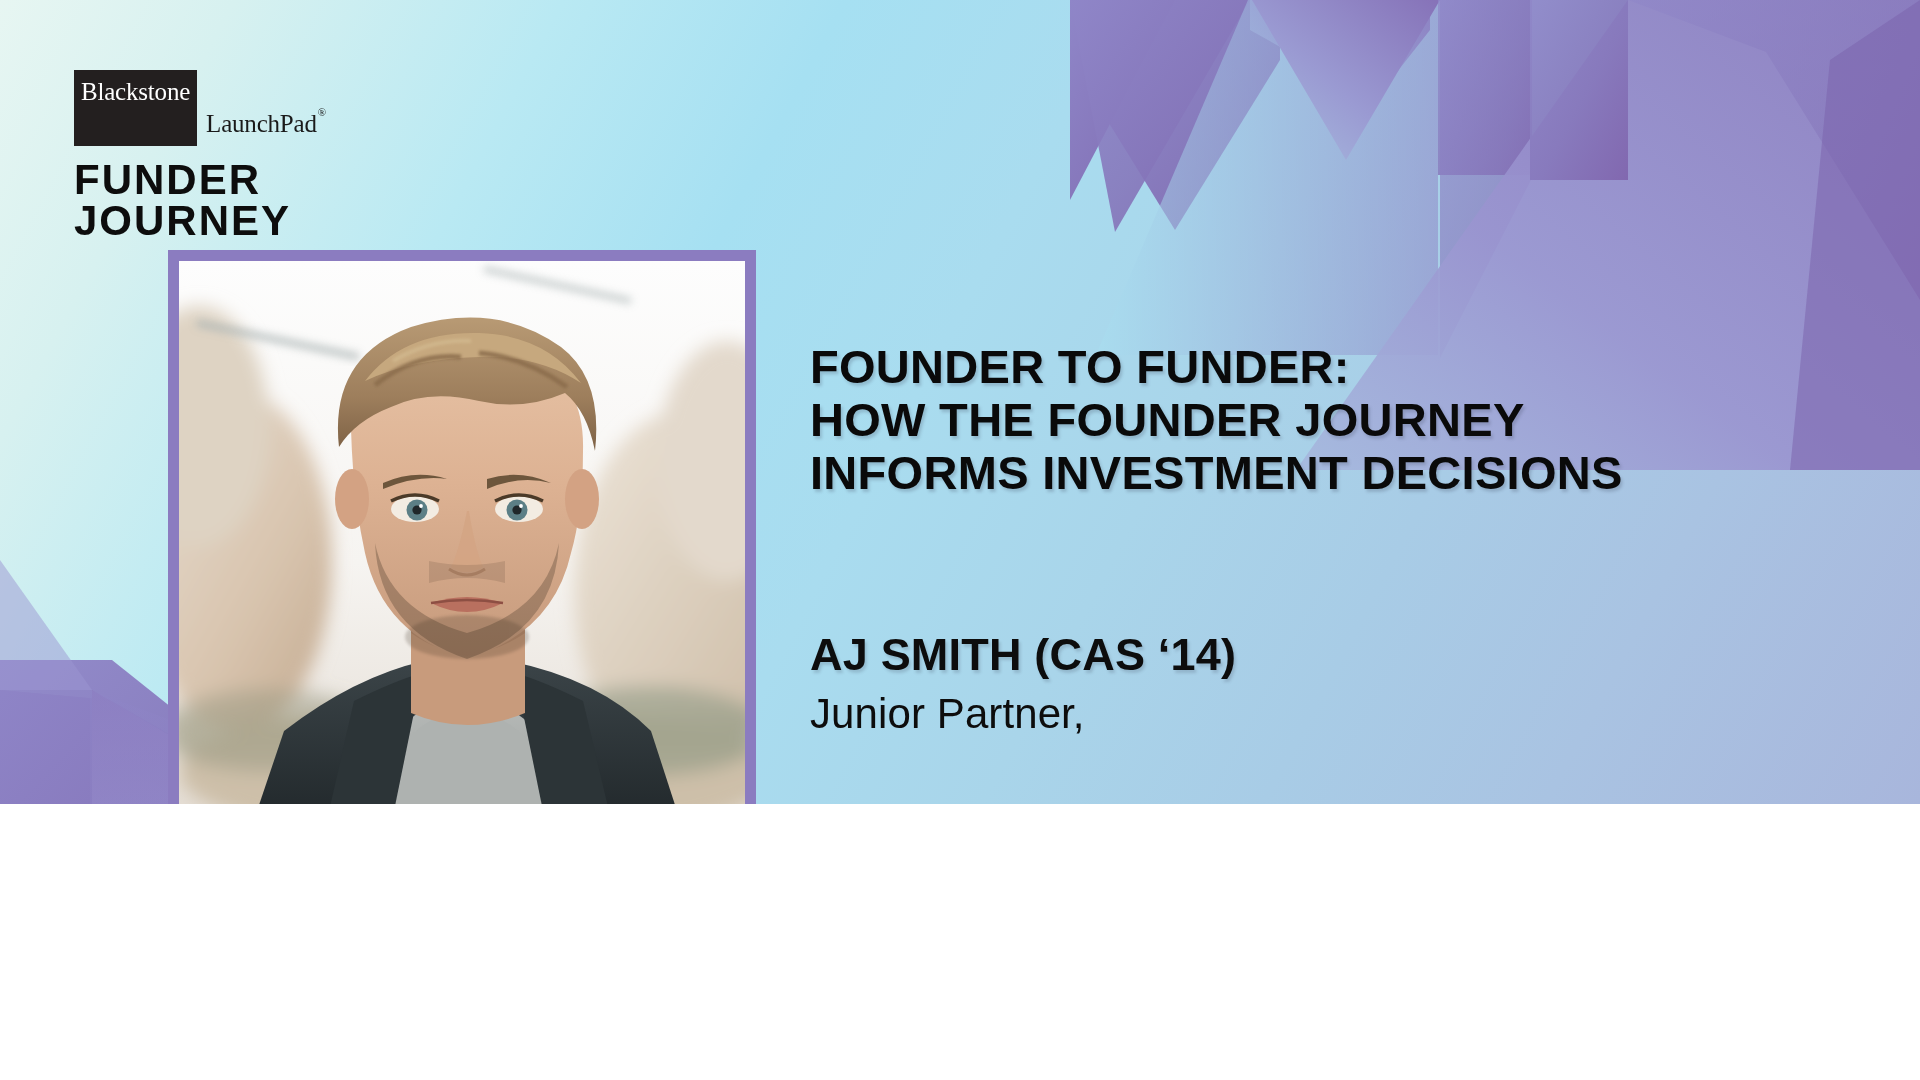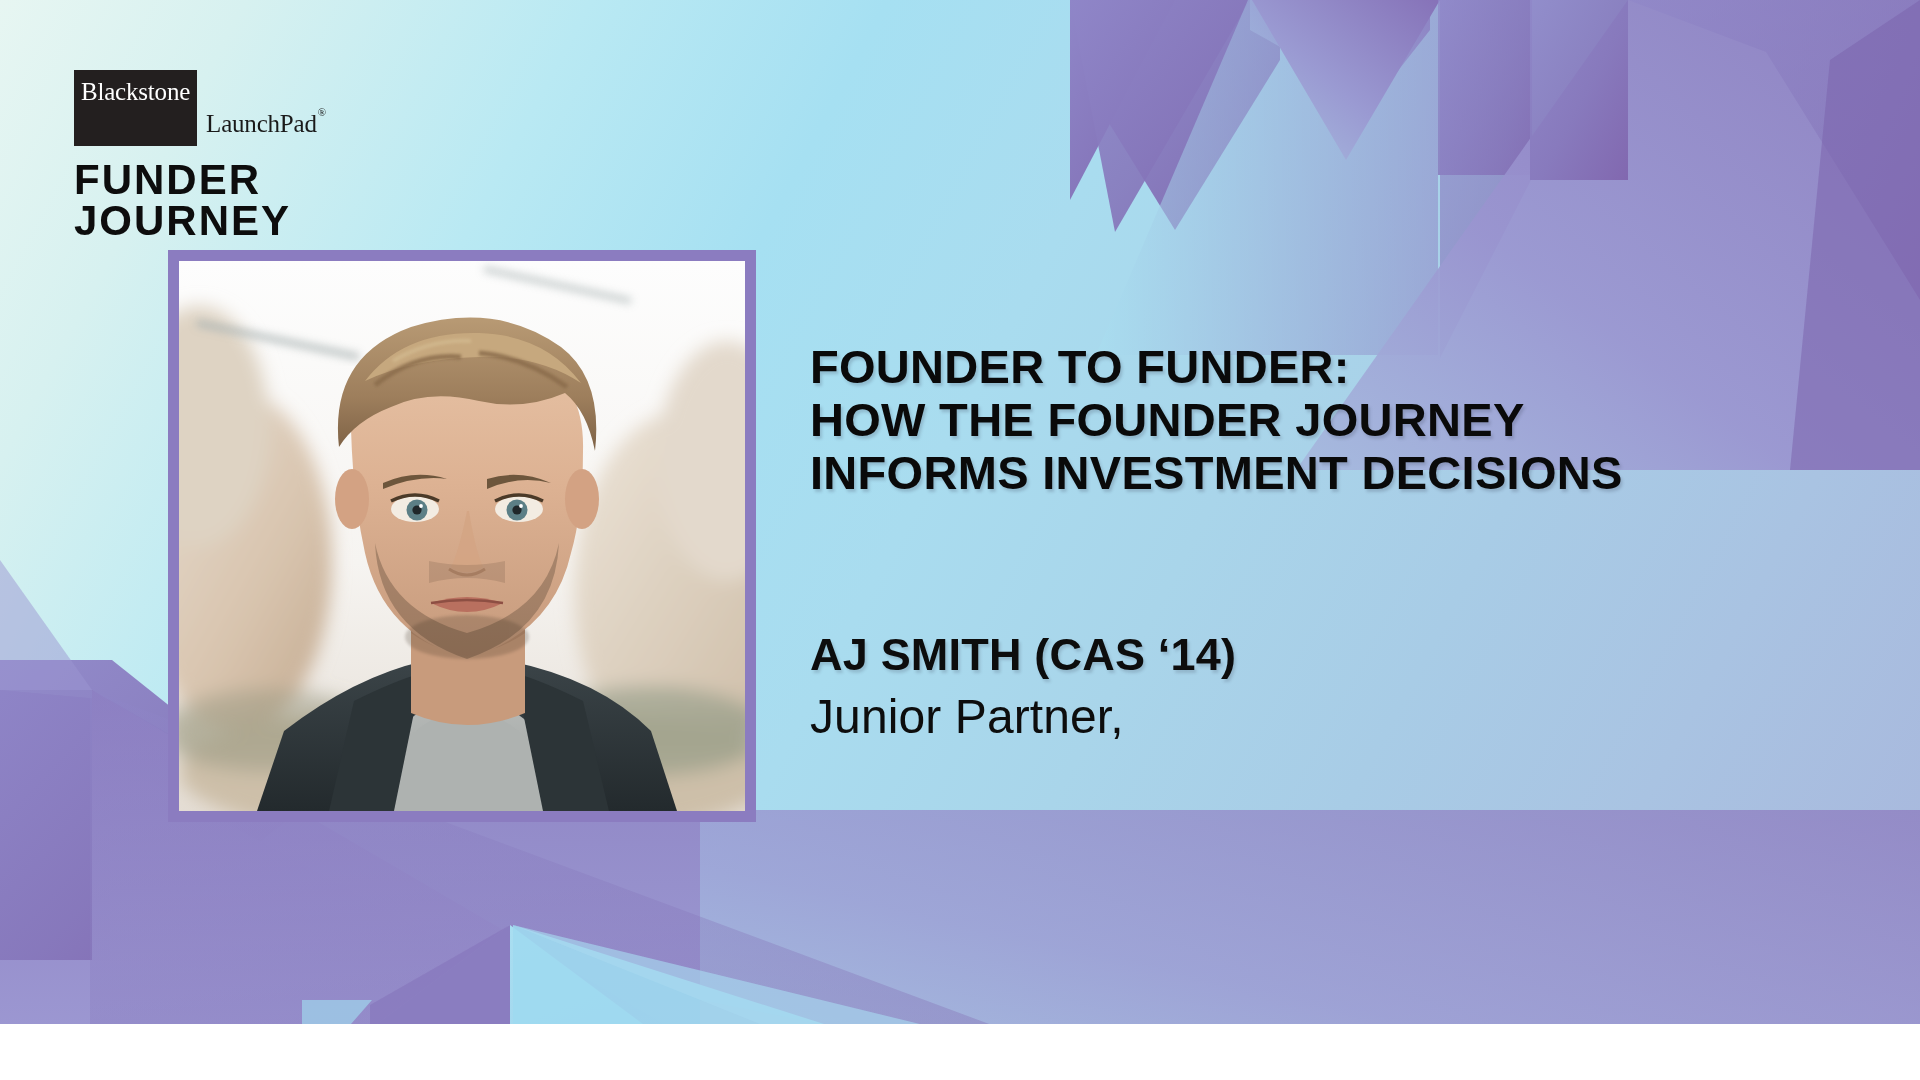--- a/index.html
+++ b/index.html
@@ -5,21 +5,21 @@
   html, body {
     margin: 0; padding: 0;
     width: 1920px; height: 1080px;
     overflow: hidden;
     font-family: "Liberation Sans", sans-serif;
   }
 
   #slide {
     position: relative;
     width: 1920px;
-    height: 1024px;
+    height: 804px;
     overflow: hidden;
     background: linear-gradient(118deg,
         #e7f6f2 0%,
         #d7f1f0 10%,
         #b9e9f3 24%,
         #a6e0f2 36%,
         #a9dcef 48%,
         #a9d5ea 60%,
         #a8cce6 72%,
         #a9c3e2 84%,
@@ -115,21 +115,21 @@
     font-weight: bold;
     font-size: 45px;
     line-height: 1.12;
     letter-spacing: 0.2px;
     text-shadow: 2px 3px 3px rgba(60,70,90,0.20);
     white-space: nowrap;
   }
   #speaker-role {
     margin-top: 10px;
     font-weight: normal;
-    font-size: 48px;
+    font-size: 42px;
     line-height: 1.14;
     letter-spacing: 0.1px;
   }
   #speaker-role div { white-space: nowrap; }
 
   
   #nyu-logo {
     position: absolute;
     left: 1505px; top: 920px;
     display: flex;

